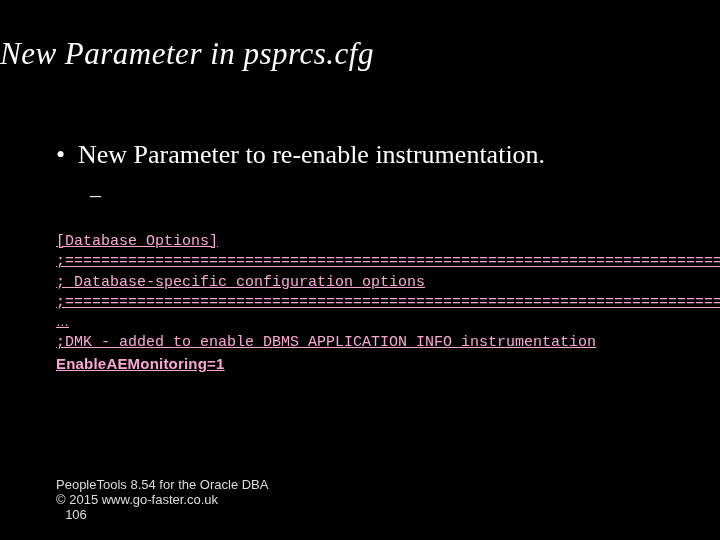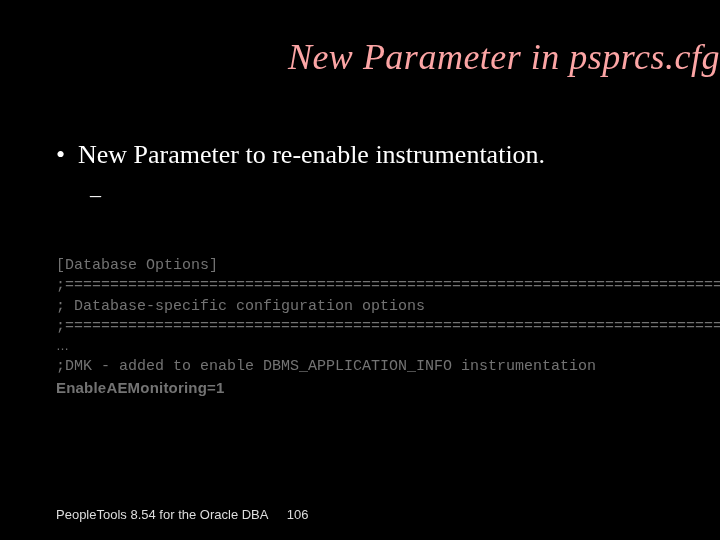--- a/index.html
+++ b/index.html
@@ -16,24 +16,24 @@
     position: relative;
     width: 720px;
     height: 540px;
     box-sizing: border-box;
   }
   .title {
     position: absolute;
     top: 36px;
     left: 0;
     right: 0;
-    text-align: right;
-    font-size: 36px;
+    text-align: left;
+    font-size: 31px;
     font-style: italic;
-    color: #fca5a5;
+    color: #ffffff;
     letter-spacing: 0.5px;
   }
   .body {
     position: absolute;
     top: 140px;
     left: 56px;
     right: 40px;
   }
   .bullet1 {
     font-size: 26px;
@@ -53,28 +53,29 @@
     display: flex;
     align-items: baseline;
   }
   .bullet2 .dash {
     width: 22px;
     flex: 0 0 22px;
     text-align: left;
   }
   .codeblock {
     position: absolute;
-    top: 256px;
+    top: 232px;
     left: 56px;
     right: 40px;
     font-family: "Courier New", Courier, monospace;
     font-size: 15px;
     line-height: 1.35;
-    color: #737373;
+    color: #f9a8d4;
     white-space: pre;
+    text-decoration: underline;
   }
   .codeblock .ell {
     font-family: Arial, sans-serif;
     font-size: 13px;
   }
   .codeblock .bold {
     font-family: Arial, sans-serif;
     font-weight: bold;
     font-size: 15px;
     letter-spacing: 0.2px;
@@ -82,24 +83,25 @@
   .footer {
     position: absolute;
     bottom: 18px;
     left: 56px;
     right: 30px;
     display: flex;
     align-items: baseline;
     font-family: Arial, Helvetica, sans-serif;
     font-size: 13px;
     color: #ddd;
+    flex-direction: column;
   }
   .footer .left  { flex: 0 0 auto; }
   .footer .center{ flex: 1 1 auto; text-align: center; }
-  .footer .right { flex: 0 0 auto; text-align: right; min-width: 40px; }
+  .footer .right { flex: 0 0 auto; text-align: center; min-width: 40px; }
 </style>
 </head>
 <body>
 
 <div class="slide">
 
   <div class="title">New Parameter in psprcs.cfg</div>
 
   <div class="body">
     <div class="bullet1">
@@ -114,16 +116,17 @@
   <div class="codeblock"><span>[Database Options]</span>
 <span>;=========================================================================</span>
 <span>; Database-specific configuration options</span>
 <span>;=========================================================================</span>
 <span class="ell">…</span>
 <span>;DMK - added to enable DBMS_APPLICATION_INFO instrumentation</span>
 <span class="bold">EnableAEMonitoring=1</span></div>
 
   <div class="footer">
     <span class="left">PeopleTools 8.54 for the Oracle DBA</span>
+    <span class="center">© 2015 www.go-faster.co.uk</span>
     <span class="right">106</span>
   </div>
 
 </div>
 
 </body></html>

